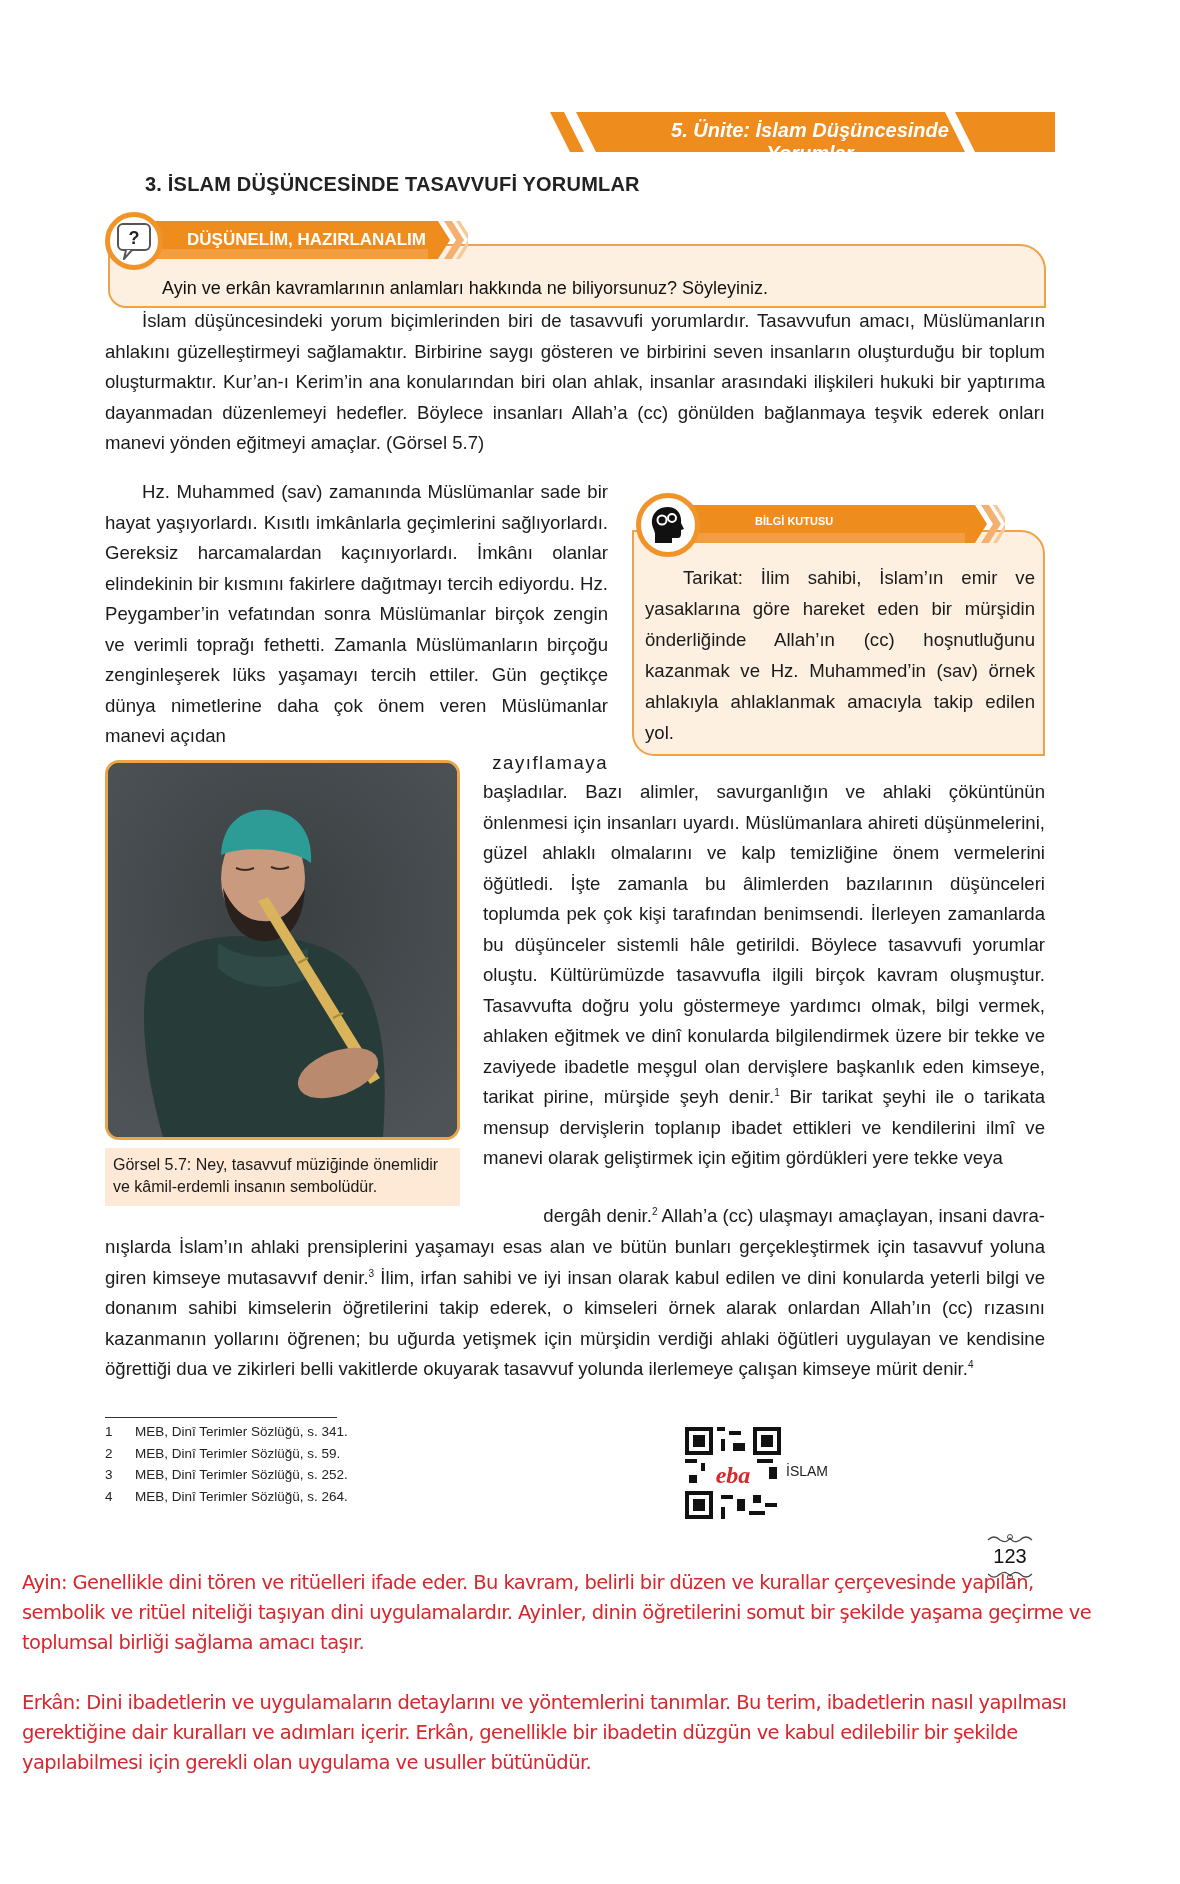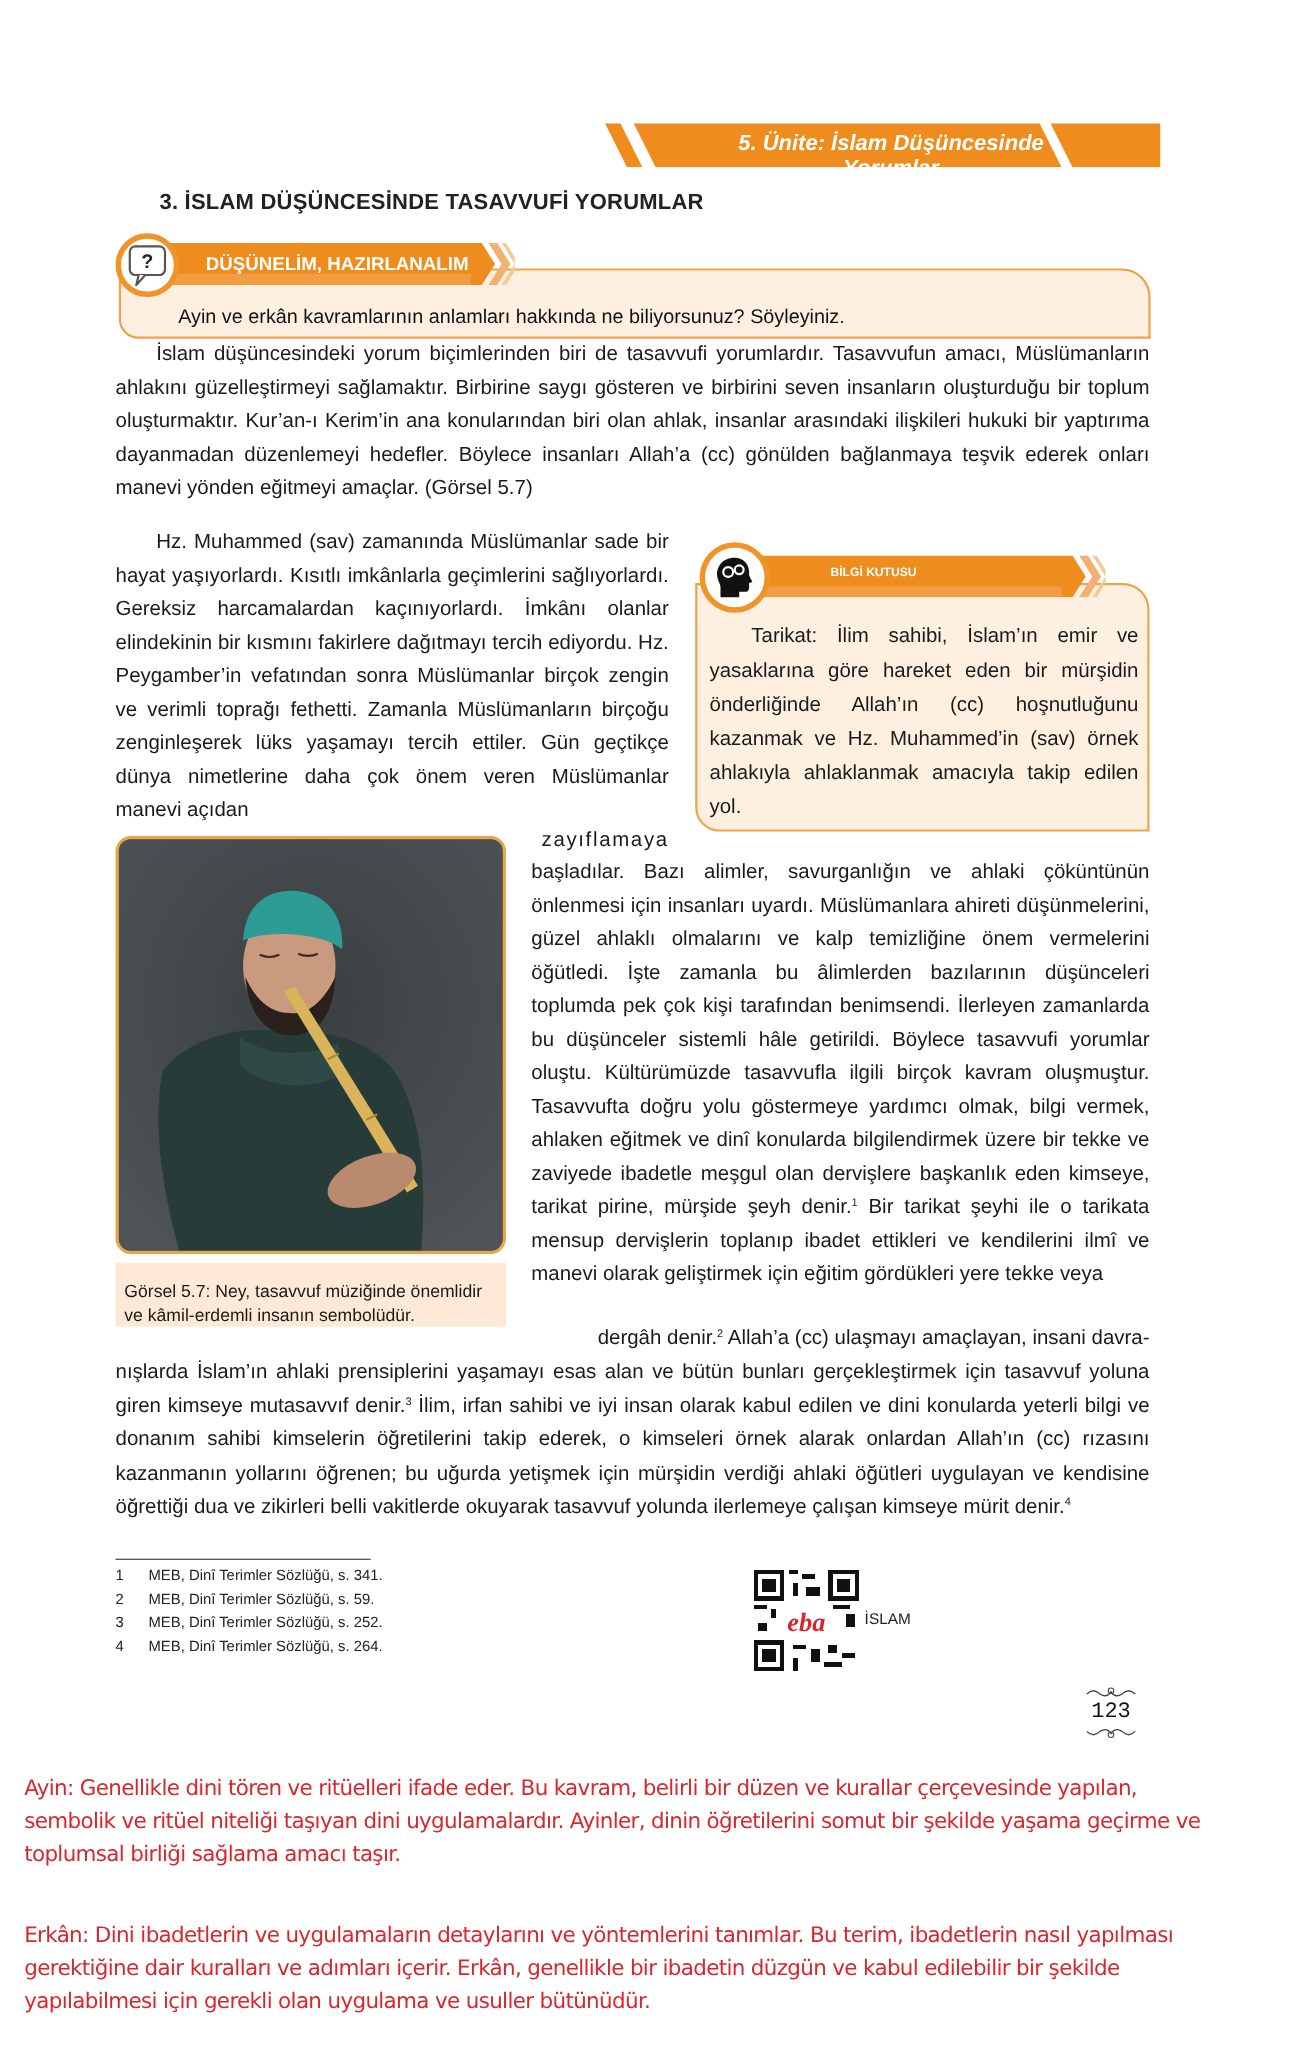--- a/index.html
+++ b/index.html
@@ -67,45 +67,45 @@
 
   .zayif { left: 483px; top: 748px; width: 125px; text-align: right; font-size: 18.6px; line-height: 30.5px; letter-spacing: 1.5px; }
 
   
   .photo {
     left: 105px; top: 760px; width: 355px; height: 380px; border-radius: 14px;
     border: 3px solid #e9a44c; background: #4b5154; overflow: hidden;
   }
   .caption-box {
     left: 105px; top: 1148px; width: 355px; height: 58px; background: #fde9d6;
-    padding: 16px 8px; font-size: 16px; line-height: 22px; color: #1a1a1a;
+    padding: 6px 8px; font-size: 16px; line-height: 22px; color: #1a1a1a;
   }
 
   .para-right { left: 483px; top: 777px; width: 562px; }
   .para-bottom { left: 105px; top: 1232px; width: 940px; }
   .para-bottom-first { left: 483px; top: 1201px; width: 562px; text-align: right; font-size: 18.6px; line-height: 30.5px; }
 
   sup { font-size: 10px; vertical-align: 7px; line-height: 0; }
 
   .fn-rule { left: 105px; top: 1417px; width: 232px; height: 1px; background: #333; }
   .footnotes { left: 105px; top: 1421px; font-size: 13.5px; line-height: 21.5px; color: #222; }
   .footnotes .fn { display: flex; }
   .footnotes .fn-num { width: 30px; }
 
   .qr { left: 685px; top: 1427px; width: 96px; height: 92px; }
   .qr-label { left: 786px; top: 1463px; font-size: 14px; color: #222; }
 
   .page-num { left: 980px; top: 1532px; width: 60px; height: 50px; text-align: center; }
-  .page-num .num { position: absolute; left: 0; top: 13px; width: 60px; font-size: 20px; color: #111; font-family: Liberation Mono, monospace; }
+  .page-num .num { position: absolute; left: 0; top: 13px; width: 60px; font-size: 20px; color: #111; }
 
   .red-notes {
     left: 22px; top: 1568px; width: 1080px; font-size: 19.5px; line-height: 30px; color: #d9262c;
     font-family: "DejaVu Sans", sans-serif; letter-spacing: -0.6px;
   }
-  .red-notes p { margin-bottom: 30px; margin-top: 43px; }
+  .red-notes p { margin-bottom: 30px; }
 </style>
 </head>
 <body>
 
 <div class="abs unit-banner">
   <svg width="505" height="40" viewBox="0 0 505 40">
     <polygon points="0,0 14,0 34,40 20,40" fill="#ef8c1e"></polygon>
     <polygon points="26,0 395,0 415,40 46,40" fill="#ef8c1e"></polygon>
     <polygon points="405,0 505,0 505,40 425,40" fill="#ef8c1e"></polygon>
   </svg>

